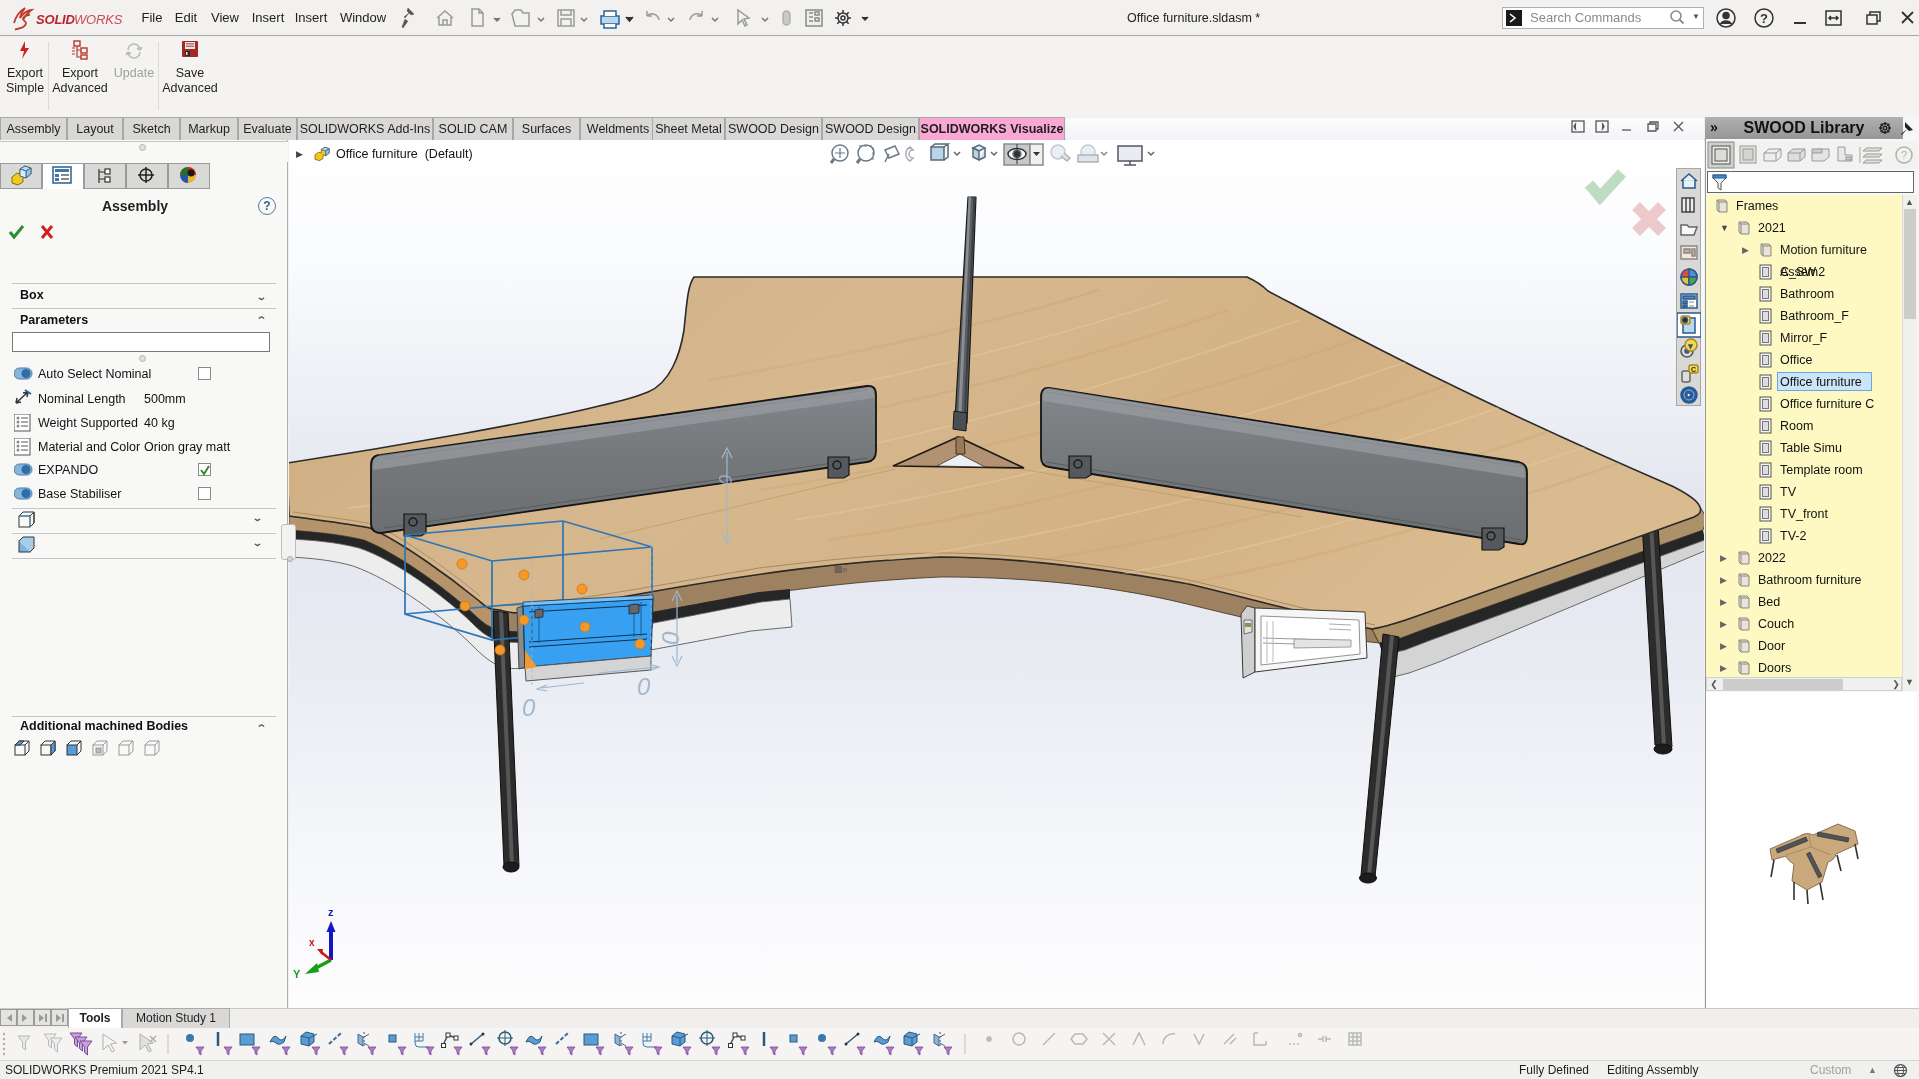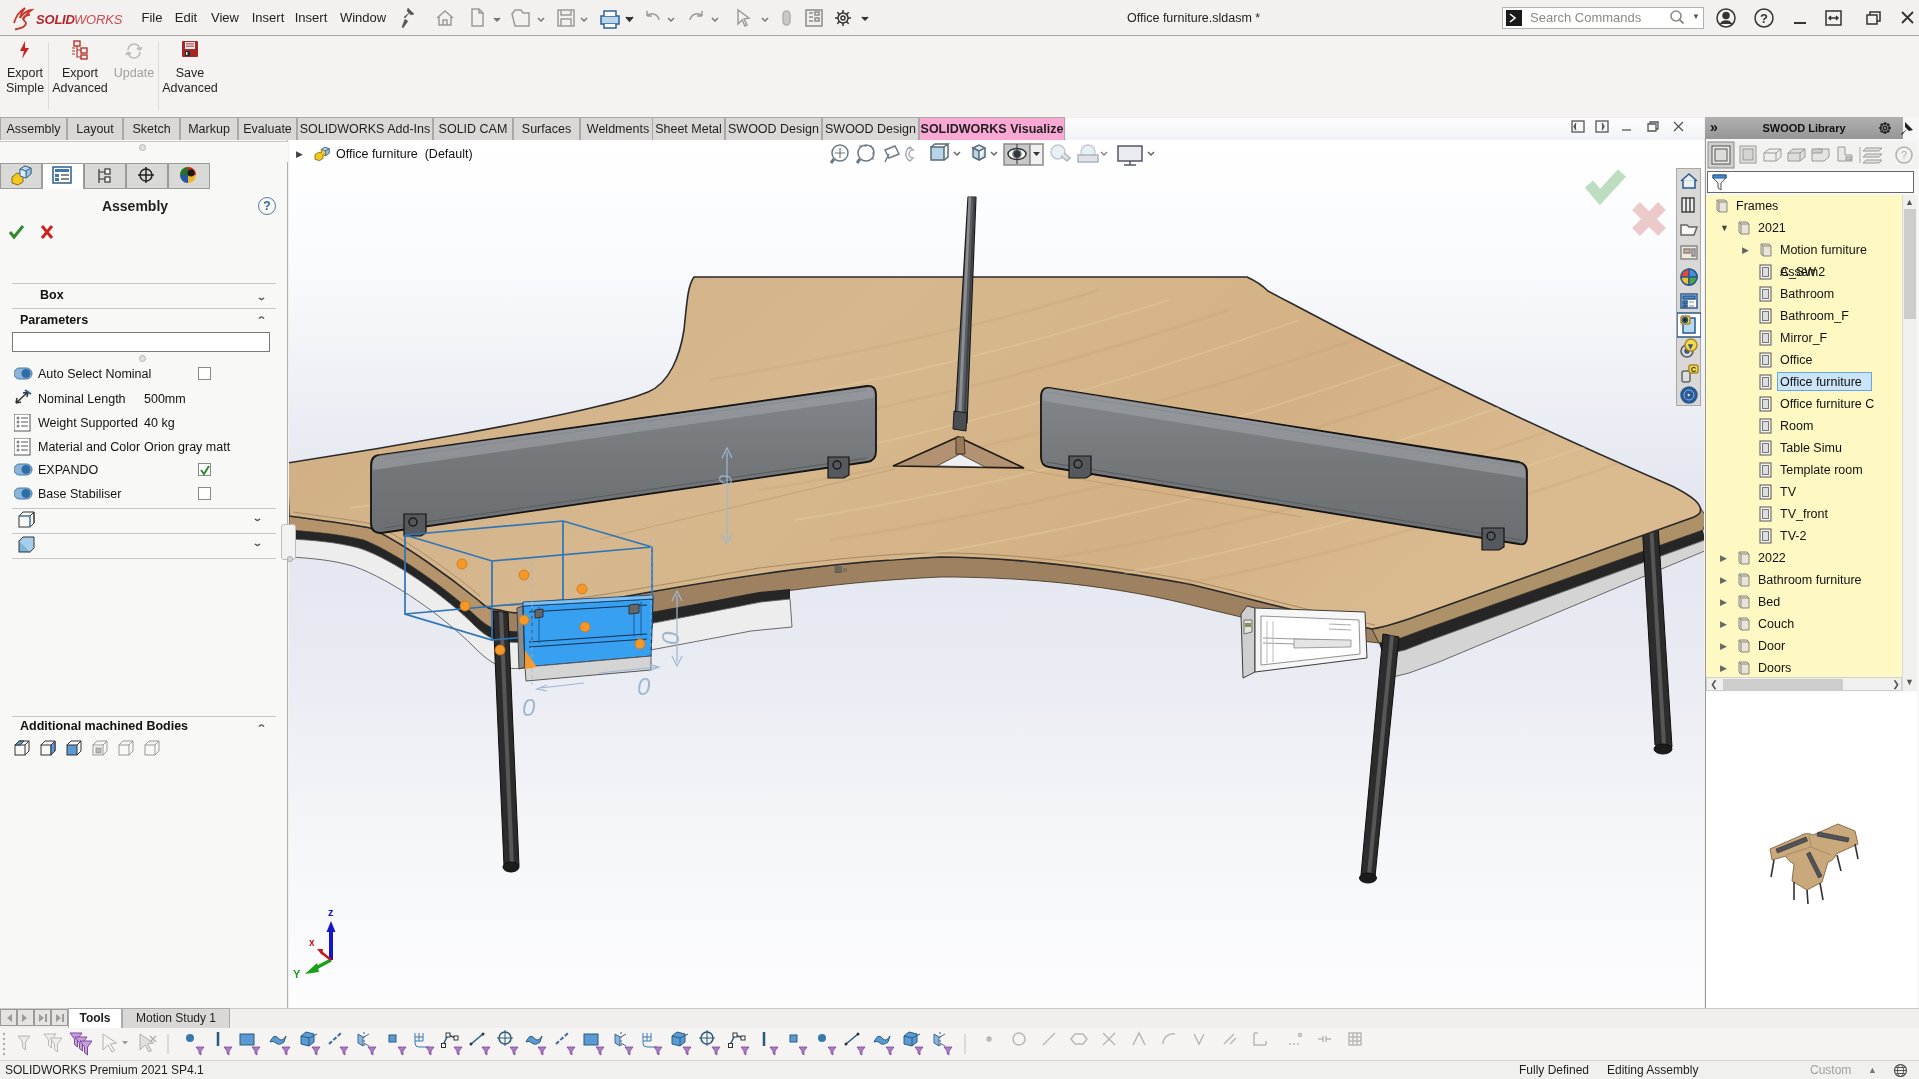--- a/index.html
+++ b/index.html
@@ -24,21 +24,21 @@
 .pmtab.active { background:#ffffff; border-bottom:none; }
 .secline { width:264px; height:1px; background:#c7c7c5; left:12px; }
 .sechead { font-weight:bold; font-size:12.5px; color:#111; }
 .chev { color:#555; font-size:13px; font-weight:bold; transform:scaleY(0.7); }
 .prow { font-size:12.5px; color:#111; }
 .cbox { width:13px; height:13px; border:1px solid #8a8a88; background:#fff; }
 
 #viewport { left:289px; top:140px; width:1415px; height:868px; }
 
 #rightpanel { left:1705px; top:117px; width:214px; height:907px; background:#f7f7f7; border-left:1px solid #9a9a98; }
-#rphead { left:1705px; top:117px; width:198px; height:22px; background:linear-gradient(#b0b0b0,#969696); color:#111; font-weight:bold; font-size:11px; text-align:center; line-height:22px; }
+#rphead { left:1705px; top:117px; width:198px; height:22px; background:linear-gradient(#b0b0b0,#969696); color:#111; font-weight:bold; font-size:16px; text-align:center; line-height:22px; }
 .treerow { left:0; height:22px; line-height:22px; font-size:12.5px; color:#111; }
 
 #modelrow { left:0; top:1008px; width:1919px; height:20px; background:#f0efed; border-top:1px solid #c9c9c7;}
 .mtab { top:0; height:20px; line-height:19px; text-align:center; font-size:12px; }
 #btoolbar { left:0; top:1028px; width:1919px; height:32px; background:#f5f4f2; }
 #statusbar { left:0; top:1060px; width:1919px; height:19px; background:#f0f0ee; border-top:1px solid #d5d5d3; font-size:12px; color:#1e1e1e; line-height:18px; }
 </style>
 </head>
 <body>
 
@@ -225,21 +225,21 @@
       </g>
  </svg>
 </div>
 <div class="abs" style="left:0px;top:198px;width:270px;text-align:center;font-weight:bold;font-size:14px;">Assembly</div>
 <div class="abs" style="left:258px;top:197px;width:18px;height:18px;border:1.5px solid #5a7a9a;border-radius:50%;color:#2a6496;text-align:center;line-height:16px;font-weight:bold;font-size:12px;">?</div>
 <div class="abs" style="left:8px;top:222px;"><svg width="60" height="20">
       <path d="M2 10 l4 5 9 -11" fill="none" stroke="#2e8b2e" stroke-width="3"></path>
       <path d="M34 4 l10 12 M44 4 l-10 12" fill="none" stroke="#cc2222" stroke-width="3"></path>
     </svg></div>
 <div class="abs secline" style="top:283px;"></div>
-<div class="abs sechead" style="left:20px;top:288px;margin-left:20px;">Box</div>
+<div class="abs sechead" style="left:20px;top:288px;">Box</div>
 <div class="abs chev" style="left:256px;top:289px;">⌄</div>
 <div class="abs secline" style="top:308px;"></div>
 <div class="abs sechead" style="left:20px;top:313px;">Parameters</div>
 <div class="abs chev" style="left:256px;top:312px;">⌃</div>
 <div class="abs" style="left:12px;top:332px;width:258px;height:20px;background:#fff;border:1px solid #7a7a78;"></div>
 <div class="abs" style="left:139px;top:355px;width:7px;height:7px;border-radius:50%;background:#e0e0de;border:1px solid #b5b5b3;"></div>
 
 <div class="abs prow" style="left:38px;top:367px;">Auto Select Nominal</div>
 <div class="abs cbox" style="left:198px;top:367px;"></div>
 <div class="abs prow" style="left:38px;top:392px;">Nominal Length</div>

